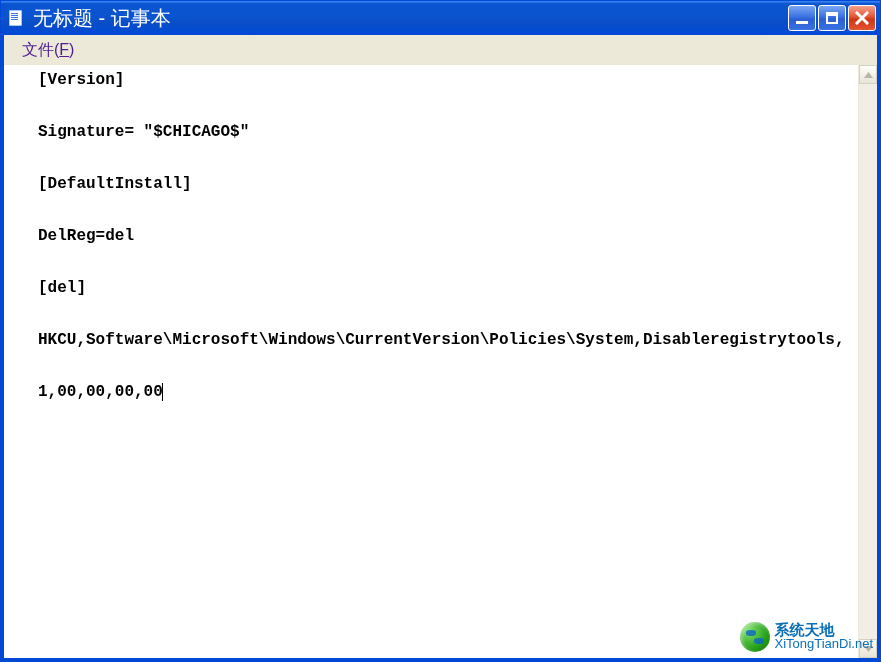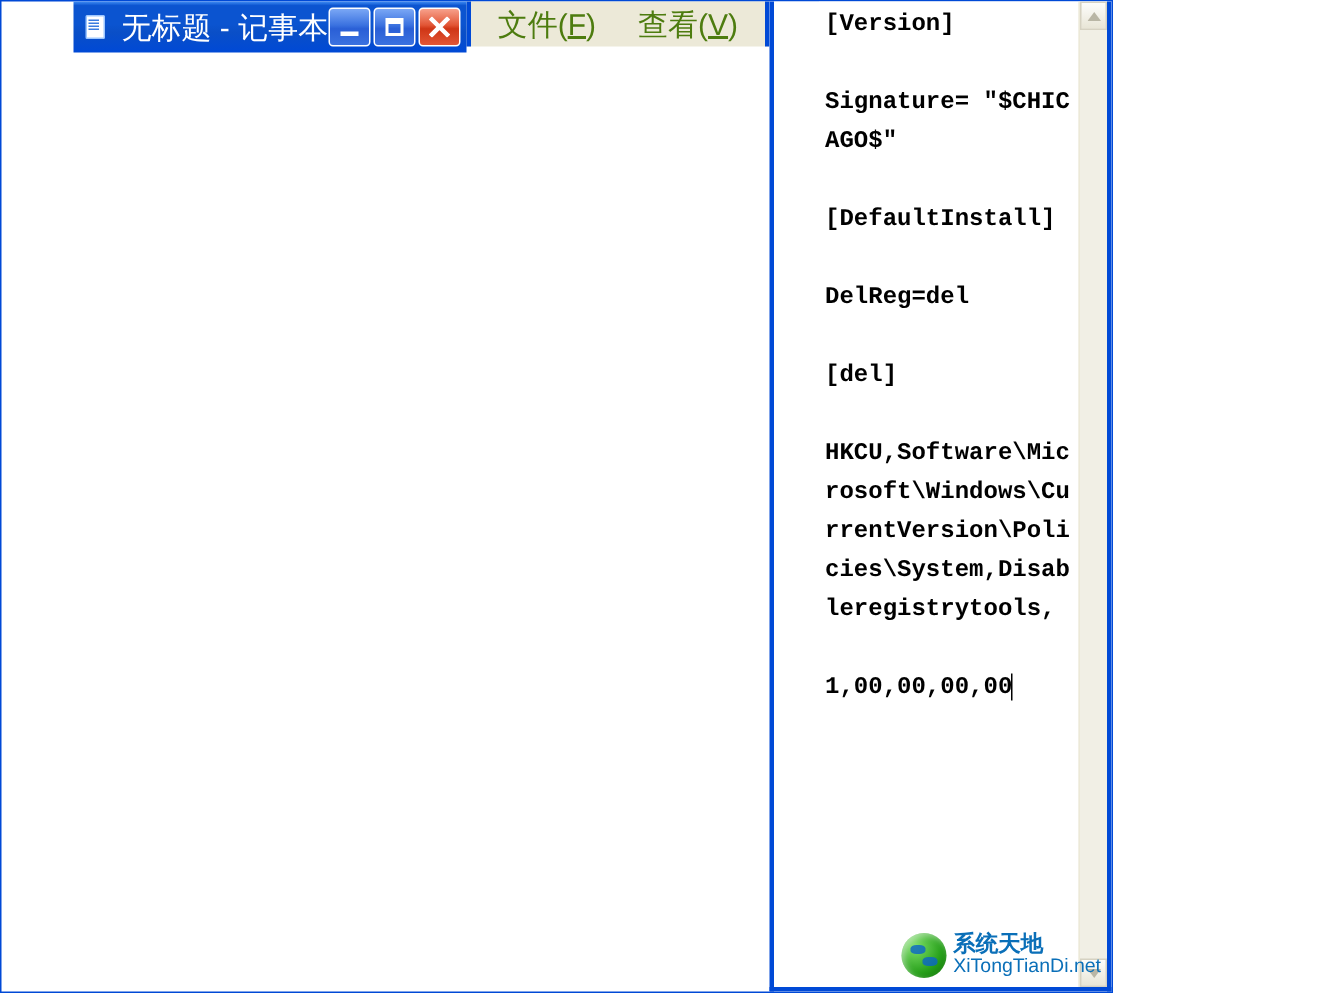--- a/index.html
+++ b/index.html
@@ -4,24 +4,23 @@
 <style>
   * { box-sizing: border-box; }
   html, body {
     margin: 0; padding: 0;
     width: 881px; height: 662px;
     font-family: "Microsoft YaHei", "SimSun", Arial, sans-serif;
     background: #ffffff;
     overflow: hidden;
   }
   .window {
-    width: 742px; height: 662px;
-    display: flex; flex-direction: row;
+    width: 881px; height: 662px;
+    display: flex; flex-direction: column;
     border: 1px solid #0049d6;
-    padding-left: 48px;
   }
   
   .titlebar {
     height: 34px;
     background: linear-gradient(to bottom, #3f8cf3 0%, #0b54d0 8%, #0b54d0 45%, #0a4fc7 60%, #0049d6 100%);
     display: flex; align-items: center;
     padding: 0 2px 0 6px;
     color: #ffffff;
     font-size: 20px;
     font-weight: 400;
@@ -85,22 +84,22 @@
   }
   .win-btn.close svg { display: block; }
   
   .menubar {
     height: 30px;
     background: #ece9d8;
     border-left: 3px solid #0049d6;
     border-right: 3px solid #0049d6;
     display: flex; align-items: center;
     padding: 0 4px;
-    font-size: 20px;
-    color: #4d7c0f;
+    font-size: 16px;
+    color: #4c1d95;
   }
   .menu-item {
     padding: 2px 14px;
     cursor: default;
   }
   .menu-item .accel { text-decoration: underline; }
   
   .editor-frame {
     flex: 1;
     border-left: 3px solid #0049d6;
@@ -191,21 +190,20 @@
       <div class="win-btn close">
         <svg width="14" height="14" viewBox="0 0 14 14">
           <path d="M2 2 L12 12 M12 2 L2 12" stroke="#fff" stroke-width="3" stroke-linecap="square"></path>
         </svg>
       </div>
     </div>
   </div>
 
   <div class="menubar">
     <span class="menu-item"><span>文件</span>(<span class="accel">F</span>)</span>
-    <span class="menu-item"><span>查看</span>(<span class="accel">V</span>)</span>
   </div>
 
   <div class="editor-frame">
     <div class="editor"><span>[Version]
 
 Signature= "$CHICAGO$"
 
 [DefaultInstall]
 
 DelReg=del

